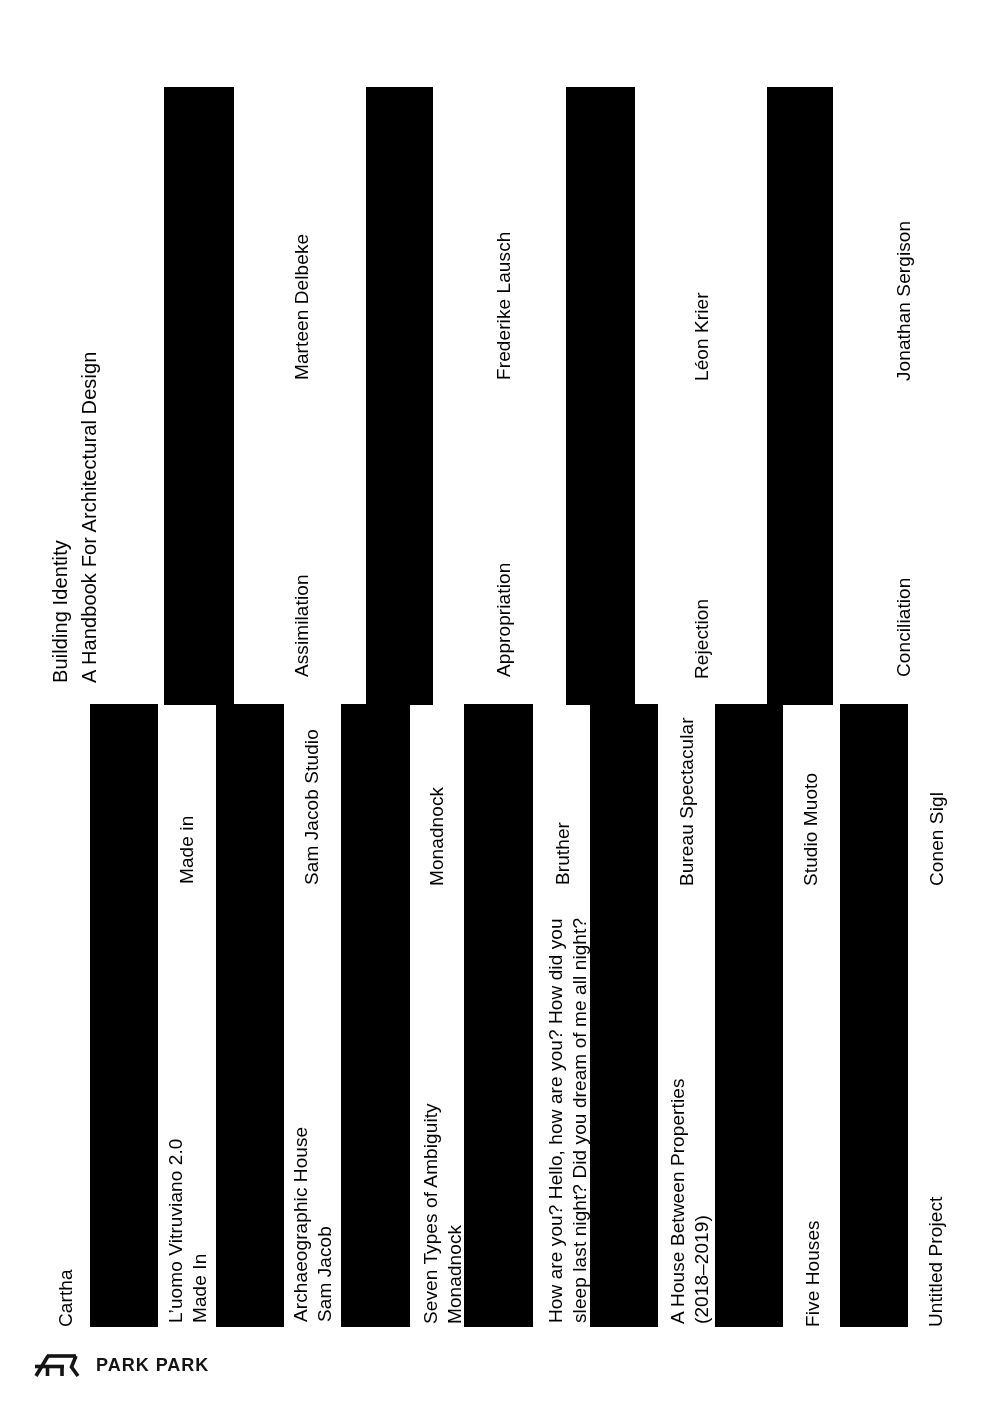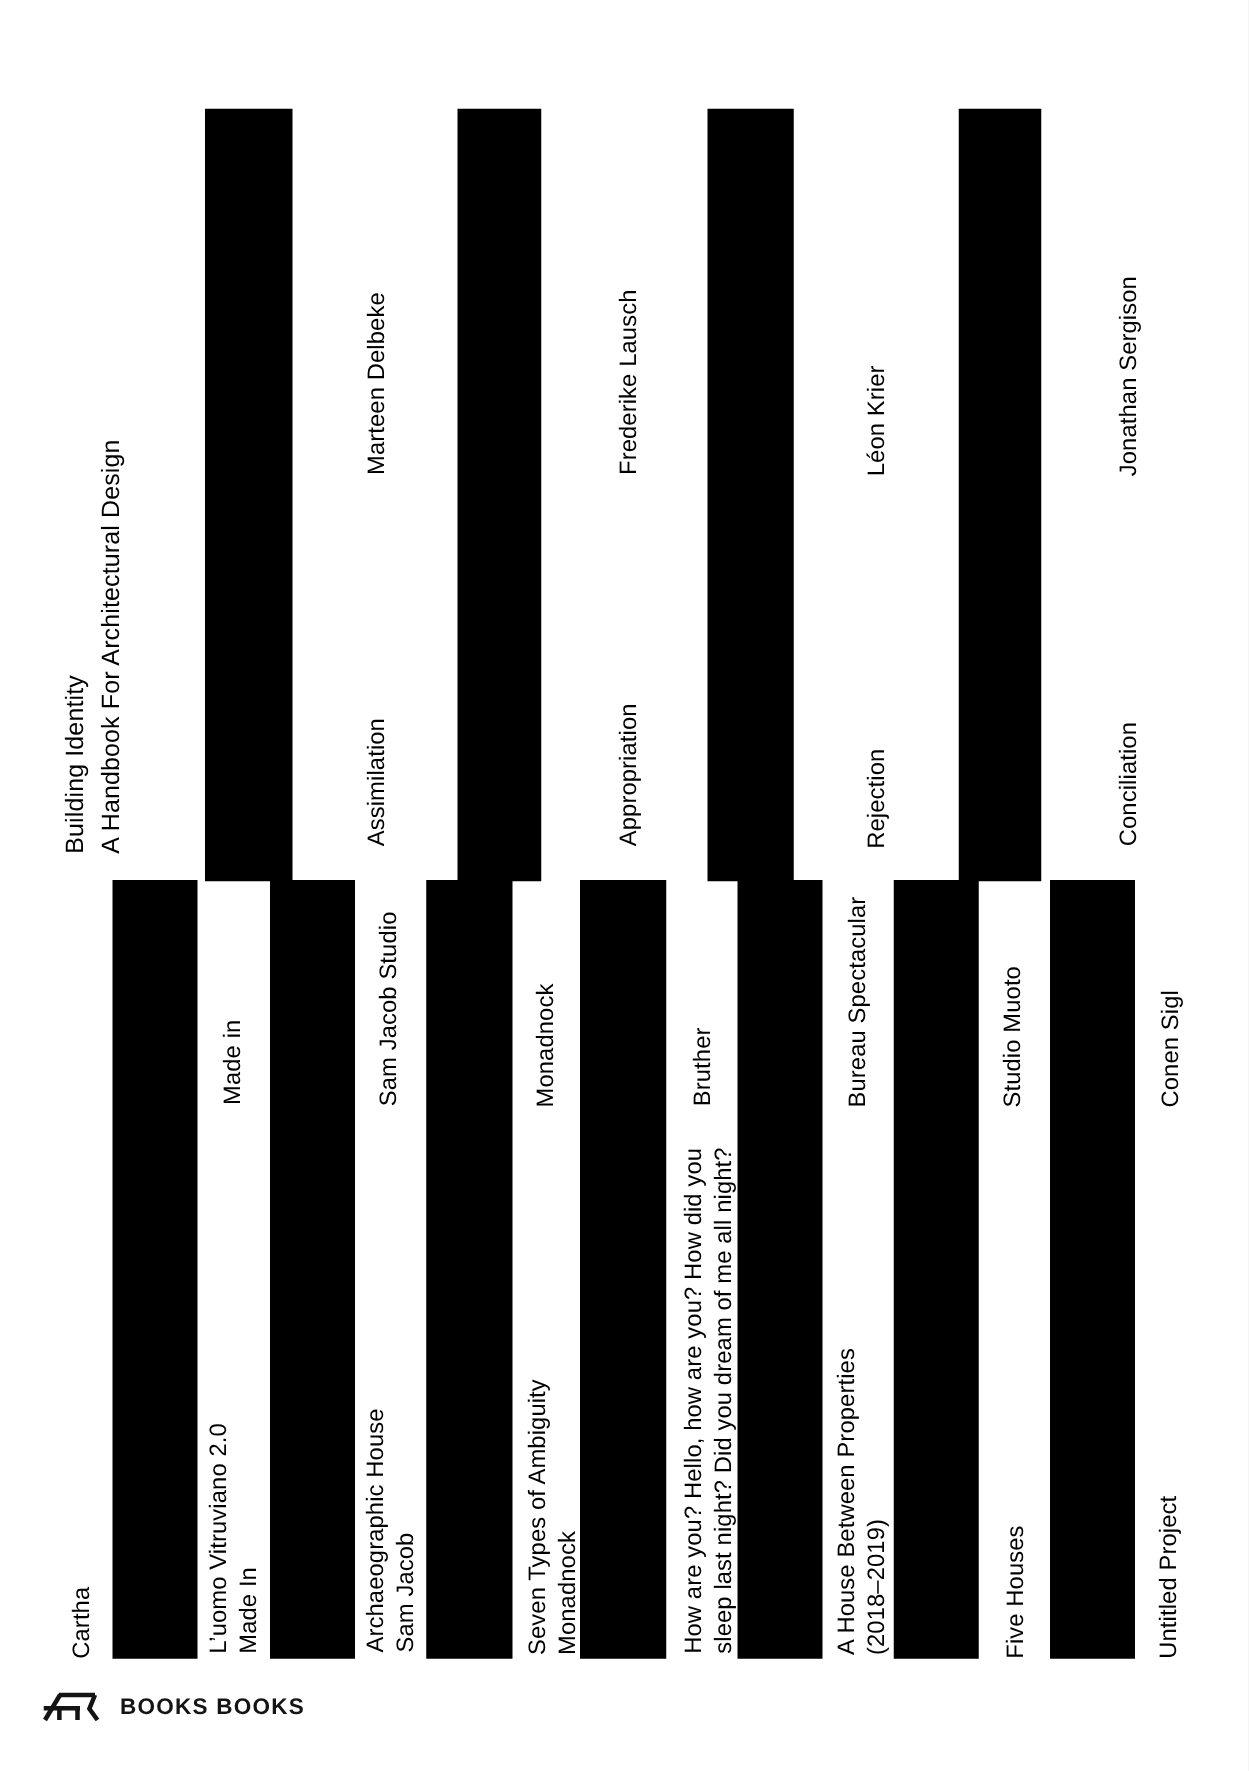--- a/index.html
+++ b/index.html
@@ -107,16 +107,16 @@
     <svg class="logo-mark" width="50" height="29" viewBox="0 0 50 29" aria-hidden="true">
       <g fill="none" stroke="#141414" stroke-width="3.6">
         <path d="M14 5 H43"></path>
         <path d="M15 5 L3 25"></path>
         <path d="M2 15.5 H31"></path>
         <path d="M14.5 15.5 V25"></path>
         <path d="M29 15.5 V25"></path>
         <path d="M43 5 L38.5 16 L45 25"></path>
       </g>
     </svg>
-    <span class="logo-text">BOOKS BOOKS</span>
+    <span class="logo-text">PARK PARK</span>
   </div>
 
 </div>
 
 </body></html>

